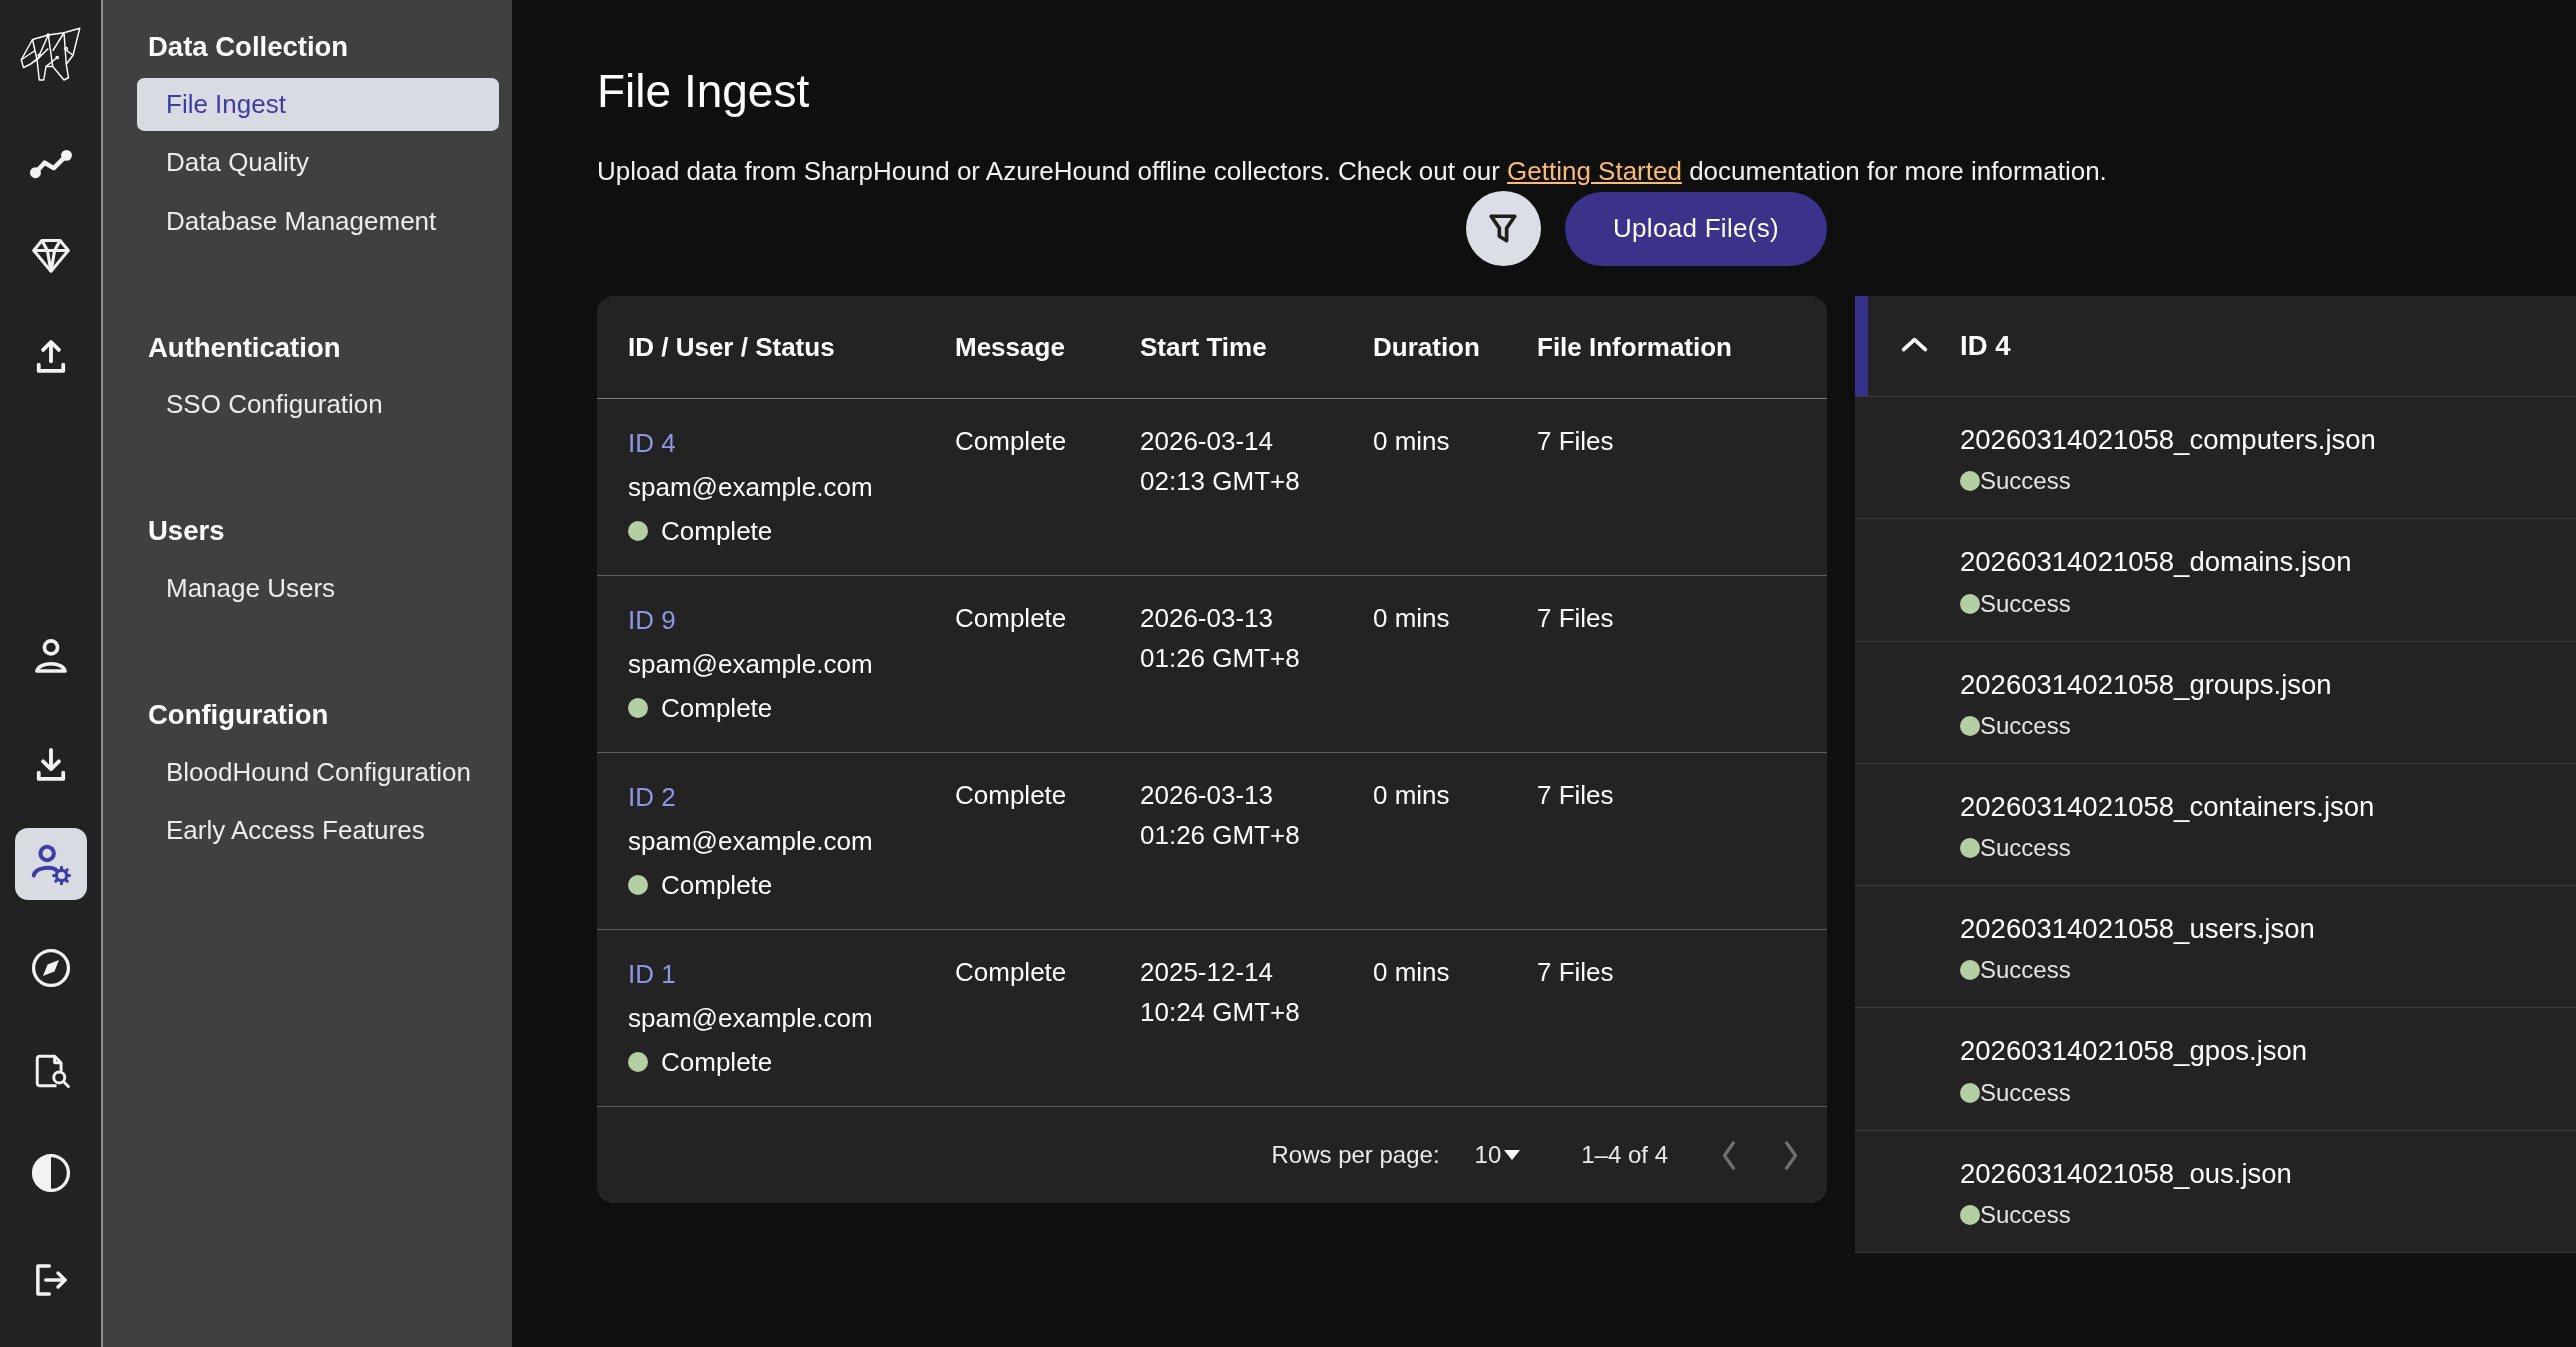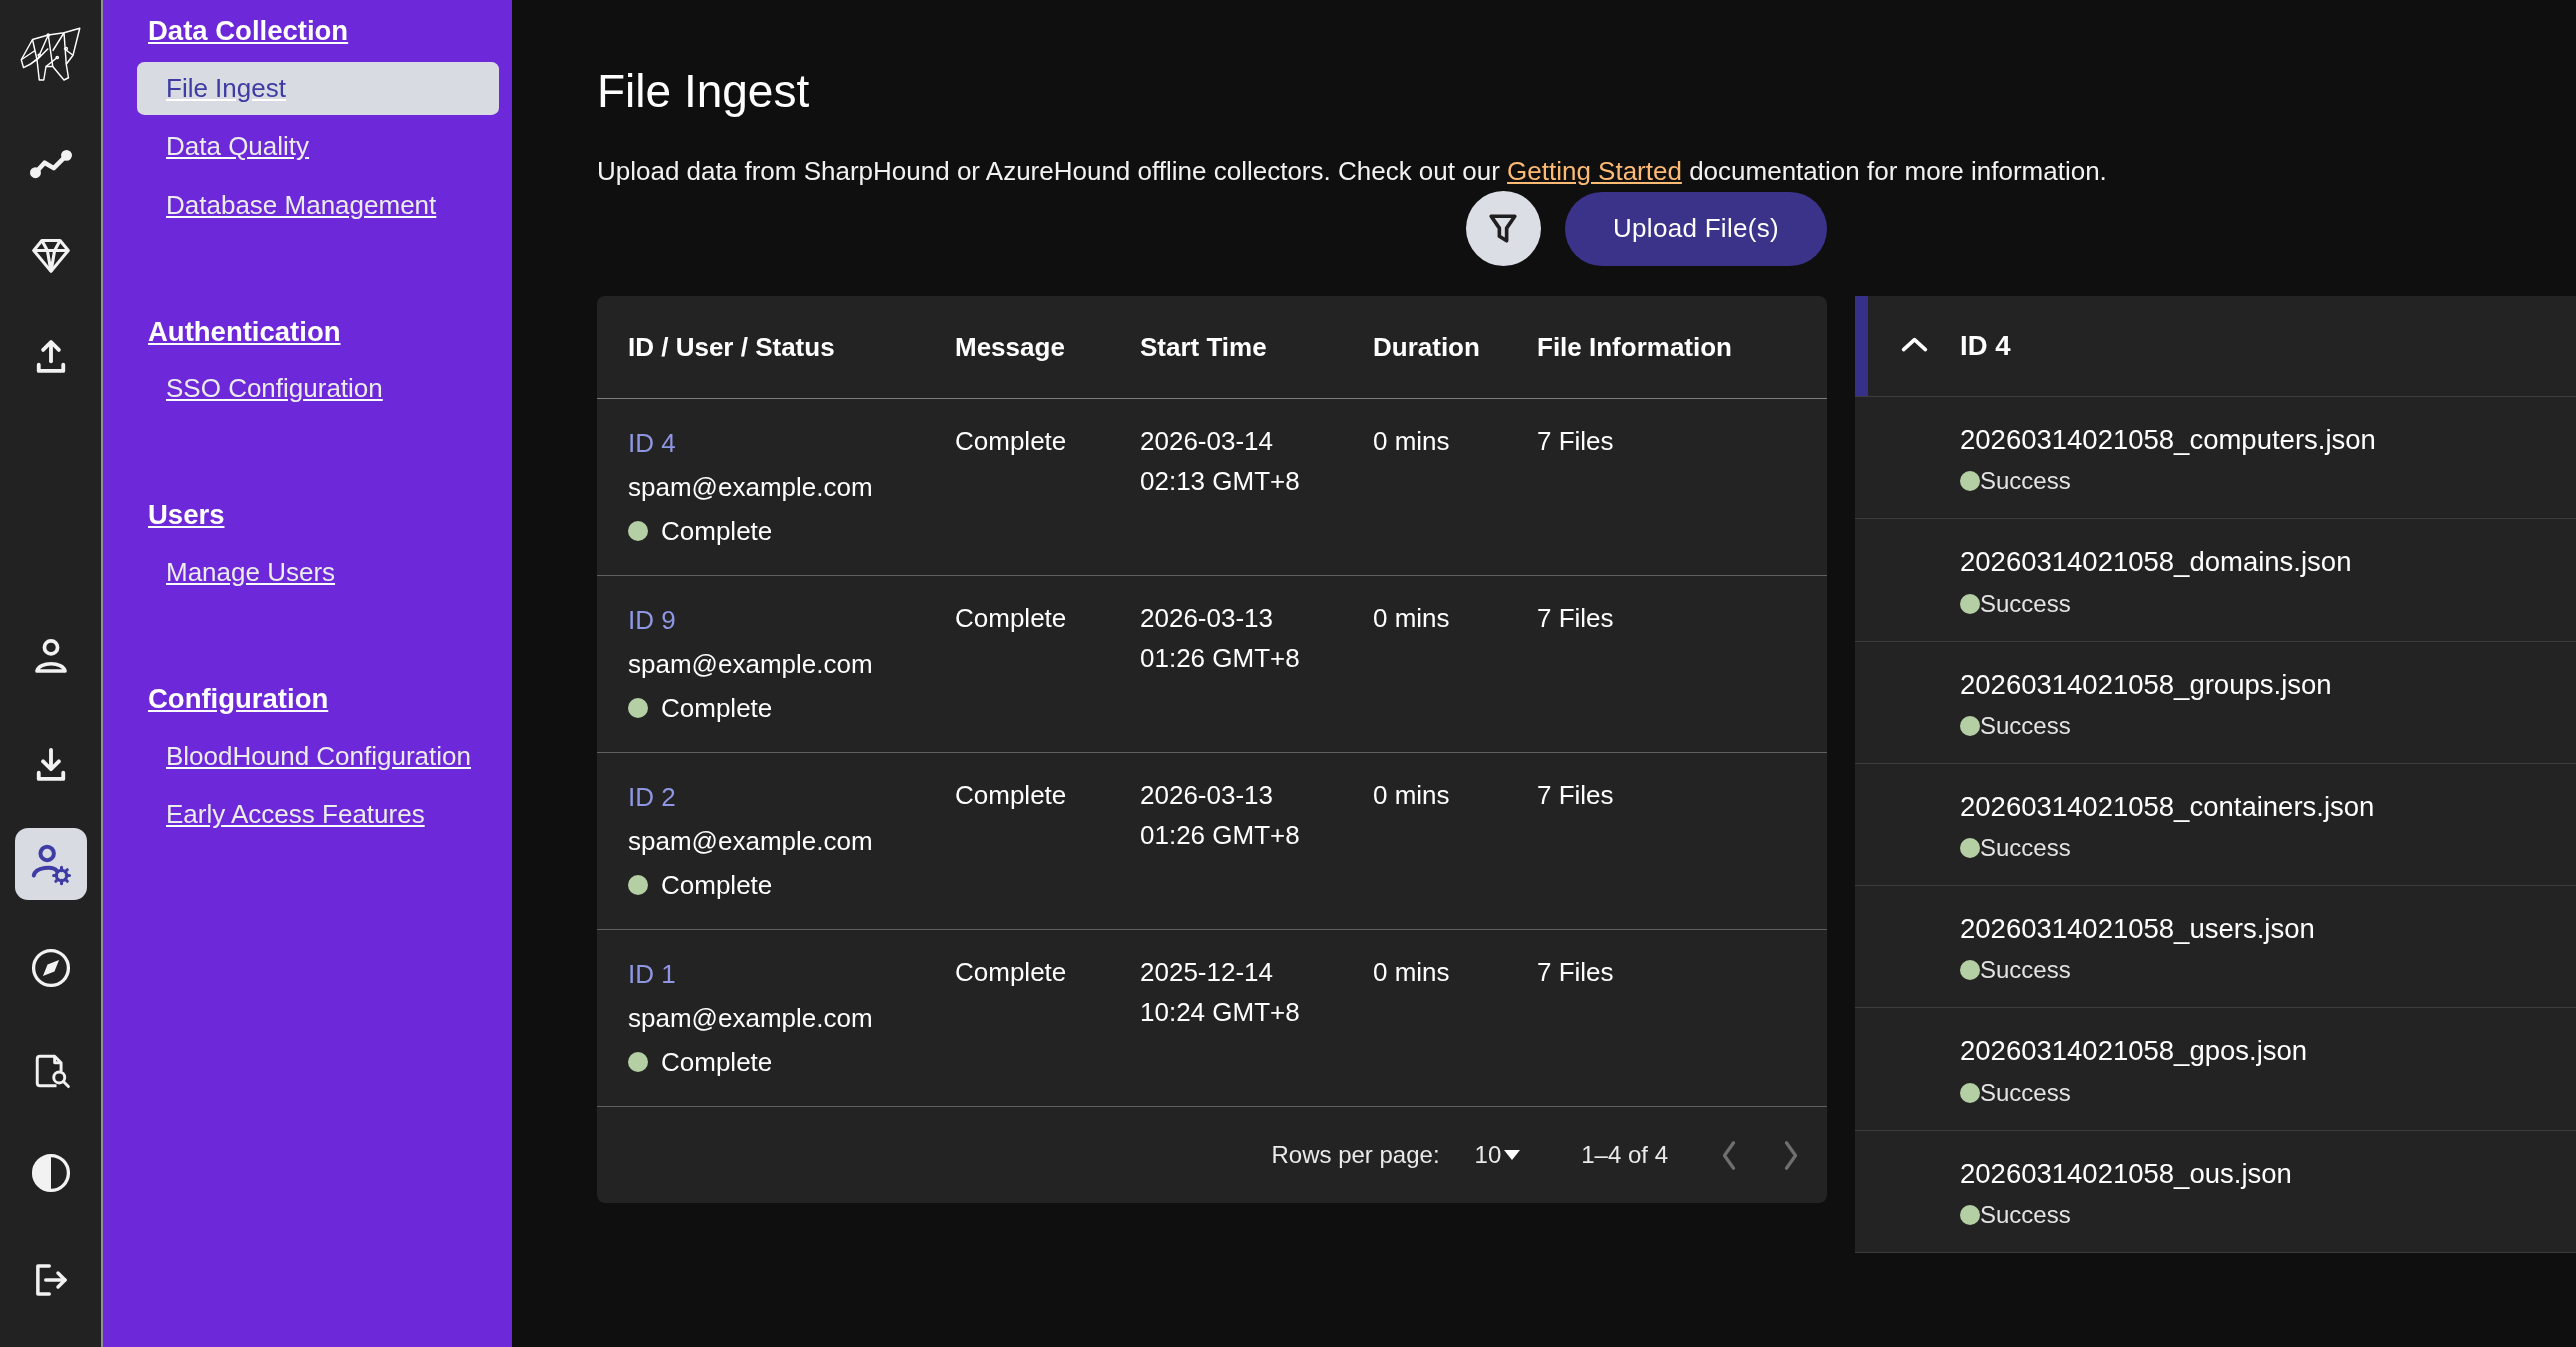--- a/index.html
+++ b/index.html
@@ -23,23 +23,22 @@
   }
   .ricon svg { display:block; }
   .rail-tile {
     position:absolute; left:50%; transform:translateX(-50%);
     width:72px; height:72px; border-radius:13px; background:#d9dbe3;
     display:flex; align-items:center; justify-content:center; color:#3f3da5; cursor:pointer;
   }
 
   
   .sidebar {
-    width:409px; flex:0 0 409px; background:#6d28d9;
-    padding:15px 13px 0 22px;
-    text-decoration:underline;
+    width:409px; flex:0 0 409px; background:#404040;
+    padding:31px 13px 0 22px;
   }
   .side-section { margin-bottom:84px; }
   .side-heading { font-size:27.5px; font-weight:700; color:#fff; margin:0 0 14.7px 23px; }
   .side-item {
     margin:0 0 5.5px 12px; padding:11px 16.5px 11px 29px;
     border-radius:7.3px; font-size:26px; color:#ececec; cursor:pointer;
   }
   .side-item.selected { background:#d9dbe3; color:#3e3ba2; }
 
   
@@ -59,21 +58,21 @@
   }
   .upload-btn {
     height:74px; padding:0 48px; border-radius:37px; border:none;
     background:#3a3389; color:#fff; font-size:26px; font-family:inherit;
     display:flex; align-items:center; cursor:pointer; letter-spacing:0.3px;
   }
 
   
   .table-card {
     position:absolute; left:85px; top:296px; width:1230px;
-    background:#232323; border-radius:8px;
+    background:#232323; border-radius:16px;
   }
   .t-head, .t-row {
     display:grid; grid-template-columns:327px 185px 233px 164px 1fr;
     padding-left:31px;
   }
   .t-head { height:103px; align-items:center; font-size:26px; font-weight:700; border-bottom:1.8px solid #7e7e7e; }
   .t-row  { padding-top:22px; padding-bottom:22px; border-bottom:1.8px solid #5f5f5f; font-size:26px; align-items:start; }
   .t-row > div { line-height:40px; }
   .cell-stack { display:flex; flex-direction:column; line-height:44px !important; }
   .cell-stack > * { line-height:44px; }

